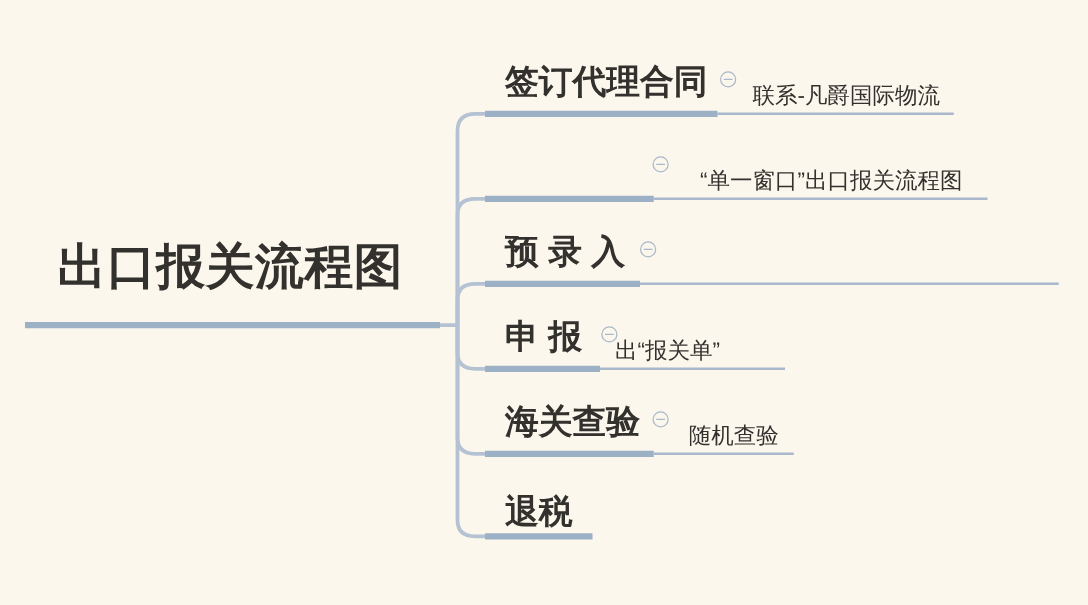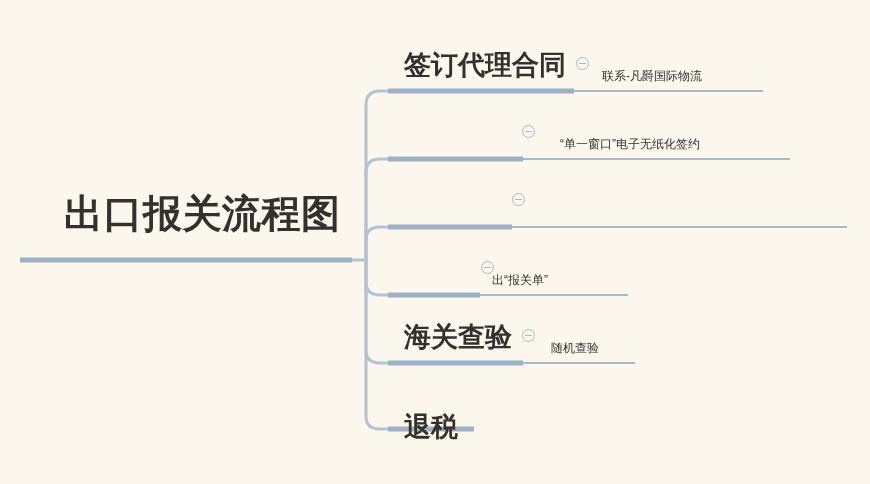--- a/index.html
+++ b/index.html
@@ -12,41 +12,41 @@
   html,body{margin:0;padding:0;background:var(--background);}
   .canvas{
     position:relative;width:870px;height:484px;background:var(--background);
     font-family:"Liberation Sans",sans-serif;color:var(--text);overflow:hidden;
   }
   svg.connectors{position:absolute;left:0;top:0;width:870px;height:484px;}
   .conn{stroke:var(--branch-connector);stroke-width:3;fill:none;stroke-linecap:round;}
   .node-underline{stroke:var(--node-line);stroke-width:5;fill:none;}
   .note-underline{stroke:var(--note-line);stroke-width:2;fill:none;}
   .root-topic{
-    position:absolute;left:64px;top:190px;font-size:39px;line-height:48px;
+    position:absolute;left:46px;top:190px;font-size:39px;line-height:48px;
     font-weight:700;white-space:nowrap;letter-spacing:0.5px;
   }
   .topic{
     position:absolute;left:404px;font-size:27px;line-height:34px;
     font-weight:700;white-space:nowrap;text-align:right;
   }
-  .t1{top:48px}.t2{top:116px}.t3{top:184px}.t4{top:252px}.t5{top:320px}.t6{top:410px}
+  .t1{top:48px}.t2{top:116px}.t3{top:184px}.t4{top:252px}.t5{top:320px}.t6{top:392px}
   .collapse{
     position:absolute;width:13px;height:13px;box-sizing:border-box;
     border:1.5px solid var(--note-line);border-radius:50%;background:transparent;
     cursor:pointer;
   }
   .collapse::after{
     content:"";position:absolute;left:2px;right:2px;top:50%;height:1.5px;
     margin-top:-1px;background:var(--note-line);
   }
   .c1{left:576px;top:57px}.c2{left:522px;top:125px}.c3{left:512px;top:193px}
   .c4{left:481px;top:261px}.c5{left:522px;top:329px}
   .note{
-    position:absolute;font-size:12px;line-height:22px;font-weight:400;
+    position:absolute;font-size:18px;line-height:22px;font-weight:400;
     white-space:nowrap;color:var(--text);
   }
   .n1{left:602px;top:65px}.n2{left:560px;top:133px}.n3{left:542px;top:181px}
   .n4{left:492px;top:269px}.n5{left:551px;top:337px}
 </style>
 </head>
 <body>
 
 <div class="canvas">
 
@@ -75,38 +75,44 @@
     <path class="note-underline" d="M 523 363 H 635"></path>
   </svg>
 
   <div class="root-topic">
     <span>出口报关流程图</span>
   </div>
 
   <div class="topic t1">
     <span>签订代理合同</span>
   </div>
+  <div class="topic t3">
+    <span>预 录 入</span>
+  </div>
+  <div class="topic t4">
+    <span>申 报</span>
+  </div>
   <div class="topic t5">
     <span>海关查验</span>
   </div>
   <div class="topic t6">
     <span>退税</span>
   </div>
 
   <div class="collapse c1"></div>
   <div class="collapse c2"></div>
   <div class="collapse c3"></div>
   <div class="collapse c4"></div>
   <div class="collapse c5"></div>
 
   <div class="note n1">
     <div>联系-凡爵国际物流</div>
   </div>
   <div class="note n2">
-    <div>“单一窗口”电子无纸化签约</div>
+    <div>“单一窗口”出口报关流程图</div>
   </div>
   <div class="note n3">
   </div>
   <div class="note n4">
     <div>出“报关单”</div>
   </div>
   <div class="note n5">
     <div>随机查验</div>
   </div>
 

